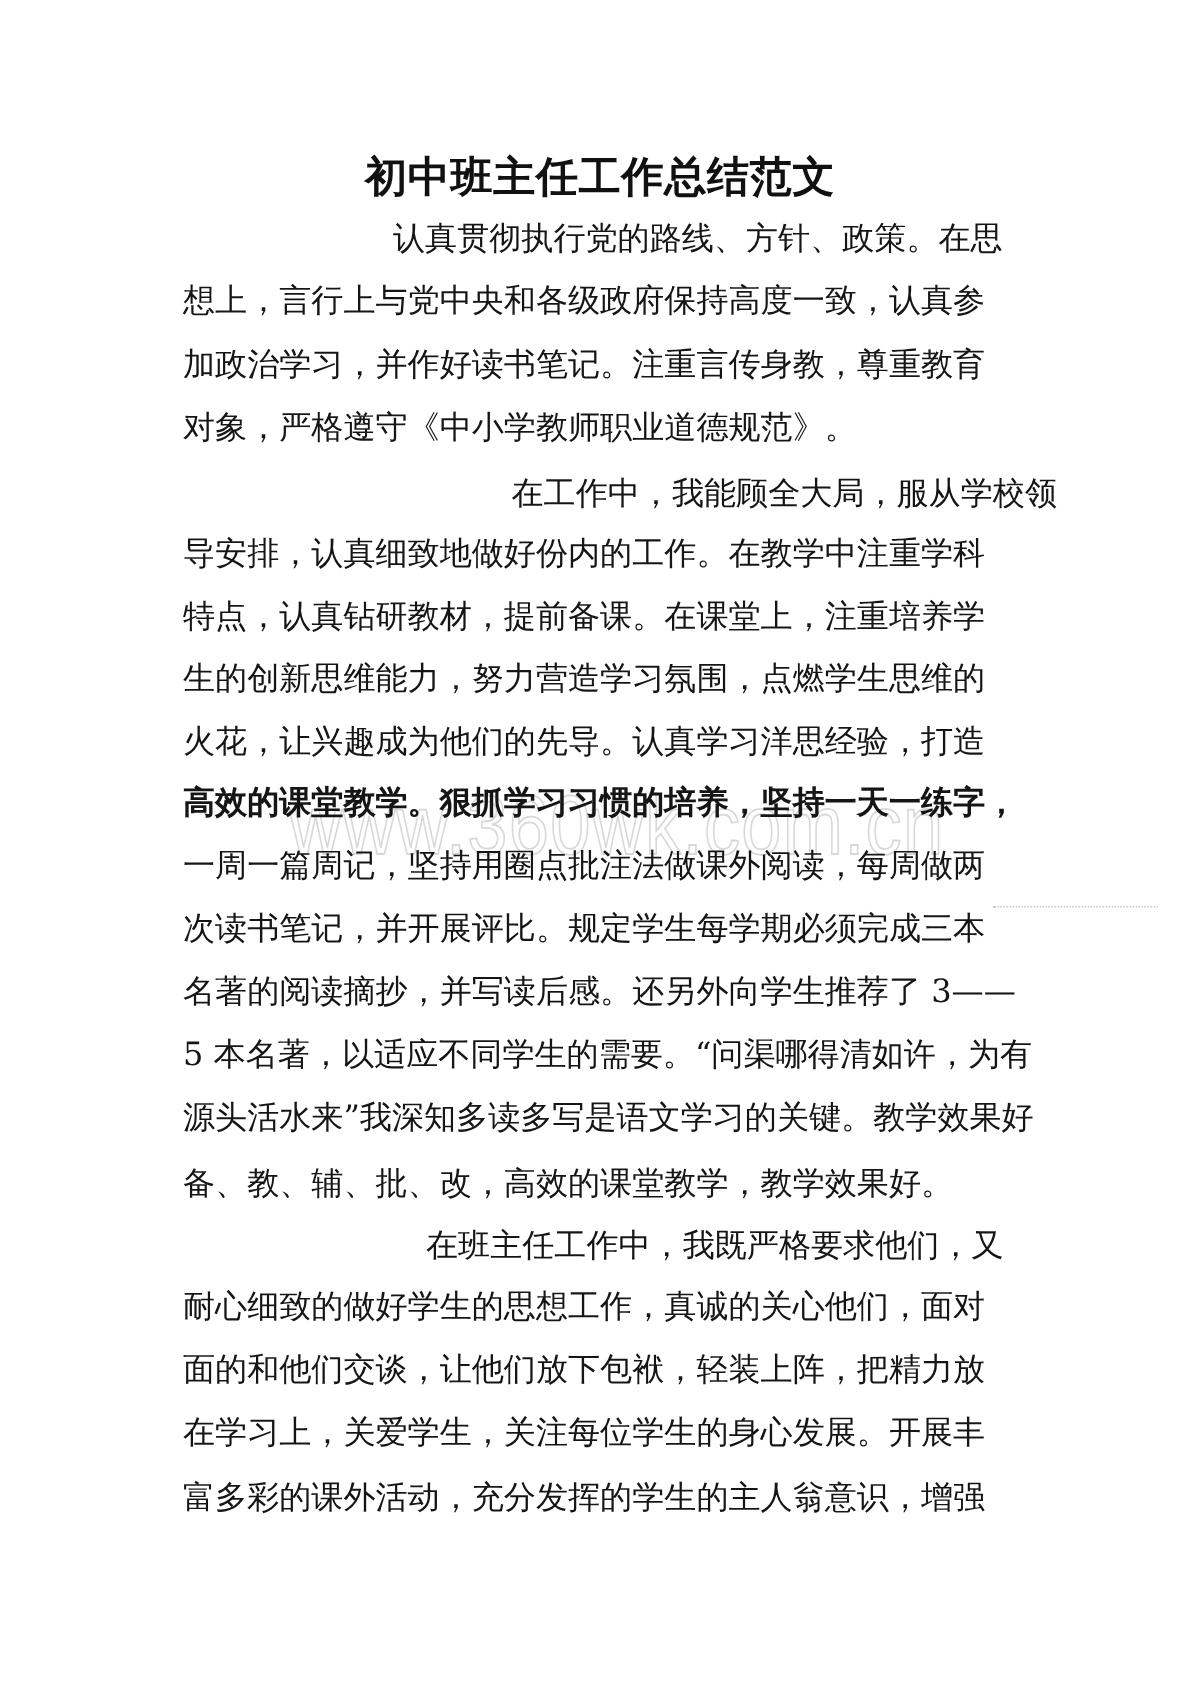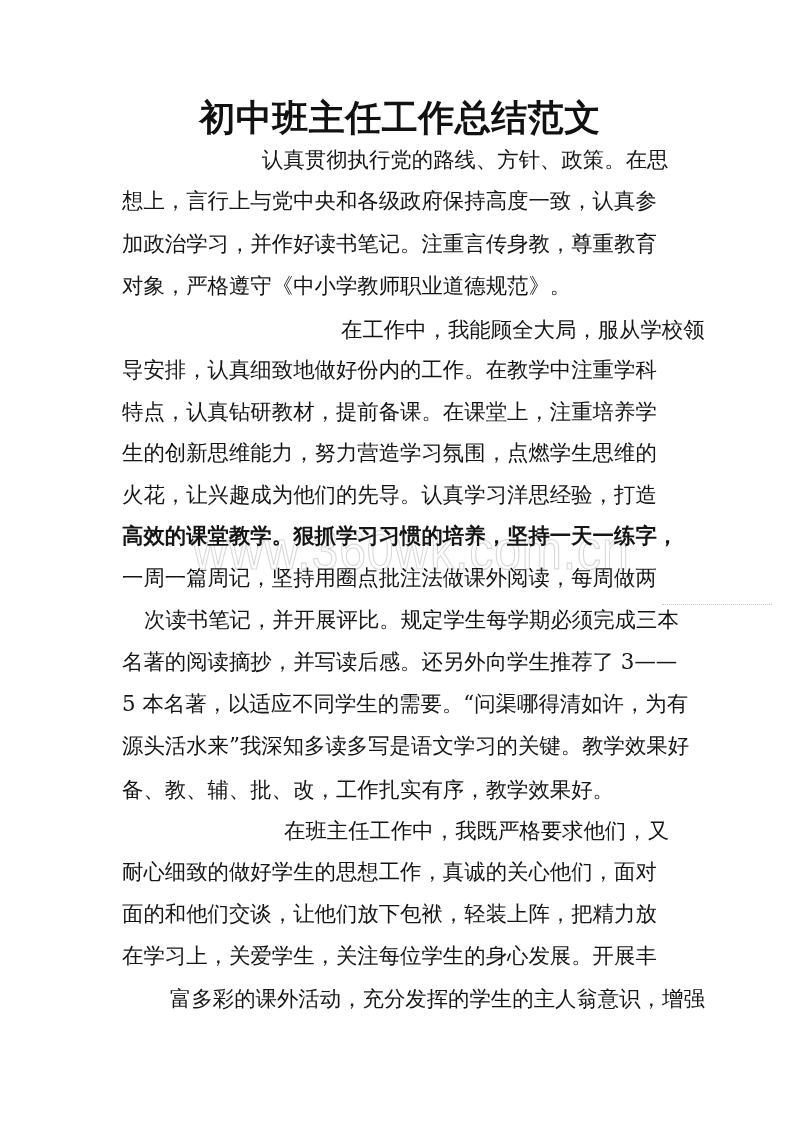--- a/index.html
+++ b/index.html
@@ -1,21 +1,21 @@
 <!DOCTYPE html>
 <html><head>
   <meta charset="utf-8">
   <style>
     html, body { margin: 0; padding: 0; background: #ffffff; }
     body { width: 800px; height: 1132px; position: relative; overflow: hidden;
            font-family: "DejaVu Serif", "Liberation Serif", serif; color: #111111; }
     .page { position: absolute; left: 0; top: 0; width: 800px; height: 1132px; background: #ffffff; }
     .title { position: absolute; left: 0; width: 800px; top: 98px; text-align: center;
              font-family: "DejaVu Sans", "Liberation Sans", sans-serif; font-weight: bold;
-             font-size: 36px; line-height: 40px; letter-spacing: 0.5px; color: #111; }
+             font-size: 28px; line-height: 40px; letter-spacing: 0.5px; color: #111; }
     .line { position: absolute; white-space: nowrap; font-size: 21.4px; line-height: 30px;
             color: #151515; letter-spacing: 0px; }
     .watermark { position: absolute; left: 193px; top: 520px; font-family: "Liberation Sans", "DejaVu Sans", sans-serif;
                  font-size: 56px; line-height: 60px; color: transparent; -webkit-text-stroke: 1.2px #d8d8d8;
                  letter-spacing: 1px; white-space: nowrap; z-index: 0; transform: scaleX(0.86); transform-origin: left center; }
     .content { position: absolute; left: 0; top: 0; width: 800px; height: 1132px; z-index: 1; }
     .dotted-rule { position: absolute; left: 662px; top: 604px; width: 110px; height: 0;
                    border-top: 1px dotted #c8c8c8; }
   </style>
 </head>
@@ -36,28 +36,28 @@
     </div>
 
     <div>
       <div class="line" style="left:305px;top:315px;margin-left:36px;">在工作中，我能顾全大局，服从学校领</div>
       <div class="line" style="left:122px;top:355px;text-align:right;">导安排，认真细致地做好份内的工作。在教学中注重学科</div>
       <div class="line" style="left:122px;top:397px;">特点，认真钻研教材，提前备课。在课堂上，注重培养学</div>
       <div class="line" style="left:122px;top:438px;">生的创新思维能力，努力营造学习氛围，点燃学生思维的</div>
       <div class="line" style="left:122px;top:480px;">火花，让兴趣成为他们的先导。认真学习洋思经验，打造</div>
       <div class="line" style="left:122px;top:521px;font-weight:bold;">高效的课堂教学。狠抓学习习惯的培养，坚持一天一练字，</div>
       <div class="line" style="left:122px;top:563px;">一周一篇周记，坚持用圈点批注法做课外阅读，每周做两</div>
-      <div class="line" style="left:122px;top:605px;margin-left:22px;">次读书笔记，并开展评比。规定学生每学期必须完成三本</div>
+      <div class="line" style="left:122px;top:605px;">次读书笔记，并开展评比。规定学生每学期必须完成三本</div>
       <div class="line" style="left:122px;top:647px;">名著的阅读摘抄，并写读后感。还另外向学生推荐了 3——</div>
       <div class="line" style="left:122px;top:689px;">5 本名著，以适应不同学生的需要。“问渠哪得清如许，为有</div>
       <div class="line" style="left:122px;top:731px;">源头活水来”我深知多读多写是语文学习的关键。教学效果好</div>
-      <div class="line" style="left:122px;top:775px;">备、教、辅、批、改，工作扎实有序，教学效果好。</div>
+      <div class="line" style="left:122px;top:775px;">备、教、辅、批、改，高效的课堂教学，教学效果好。</div>
     </div>
 
     <div>
       <div class="line" style="left:284px;top:816px;">在班主任工作中，我既严格要求他们，又</div>
       <div class="line" style="left:122px;top:857px;">耐心细致的做好学生的思想工作，真诚的关心他们，面对</div>
       <div class="line" style="left:122px;top:899px;">面的和他们交谈，让他们放下包袱，轻装上阵，把精力放</div>
       <div class="line" style="left:122px;top:941px;">在学习上，关爱学生，关注每位学生的身心发展。开展丰</div>
-      <div class="line" style="left:122px;top:984px;margin-left:48px;">富多彩的课外活动，充分发挥的学生的主人翁意识，增强</div>
+      <div class="line" style="left:122px;top:984px;">富多彩的课外活动，充分发挥的学生的主人翁意识，增强</div>
     </div>
   </div>
 </div>
 
 </body></html>

